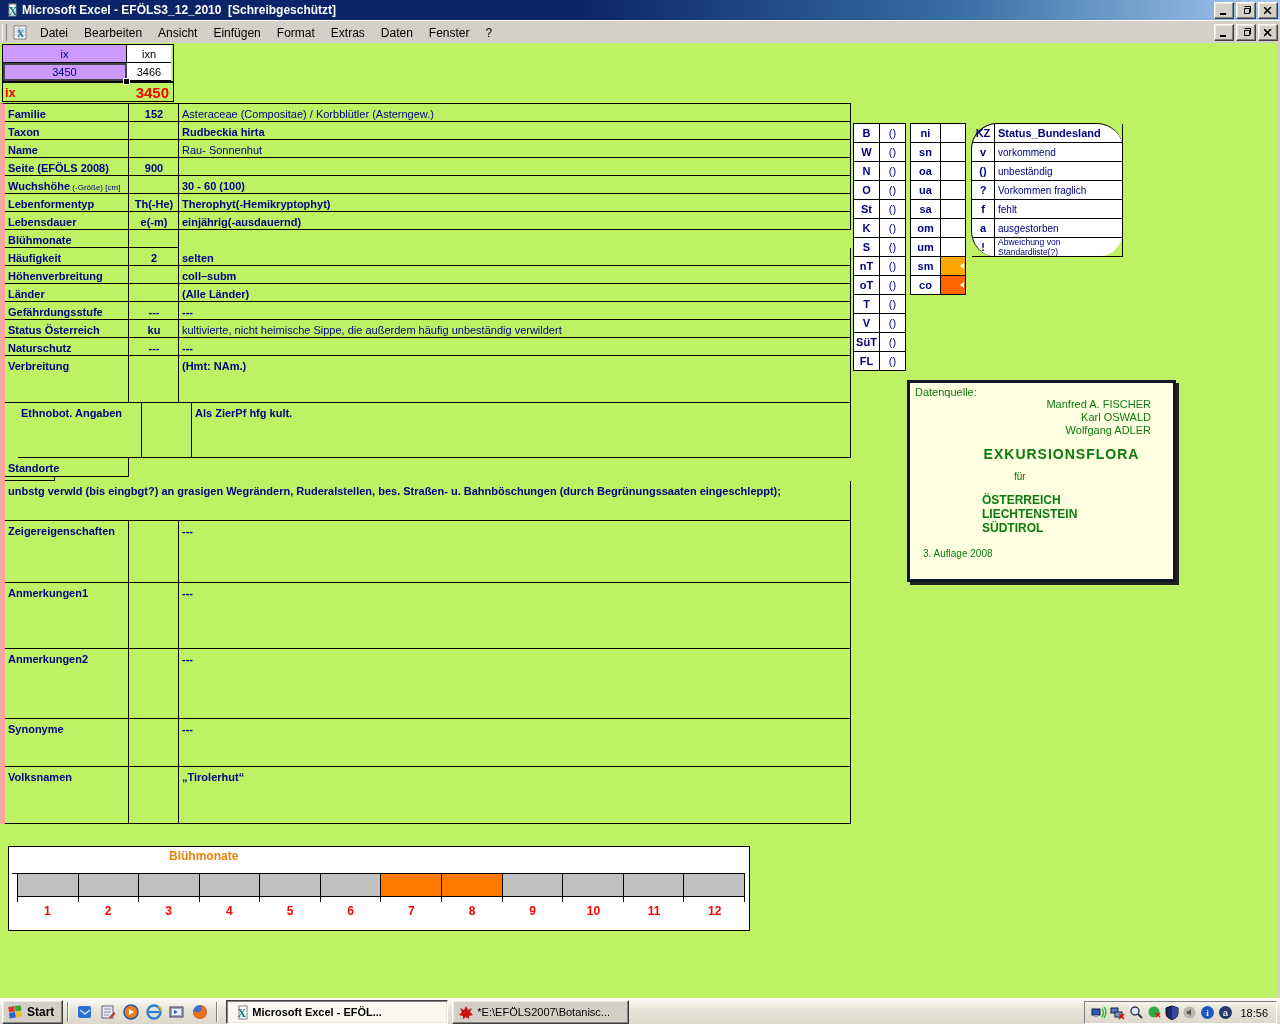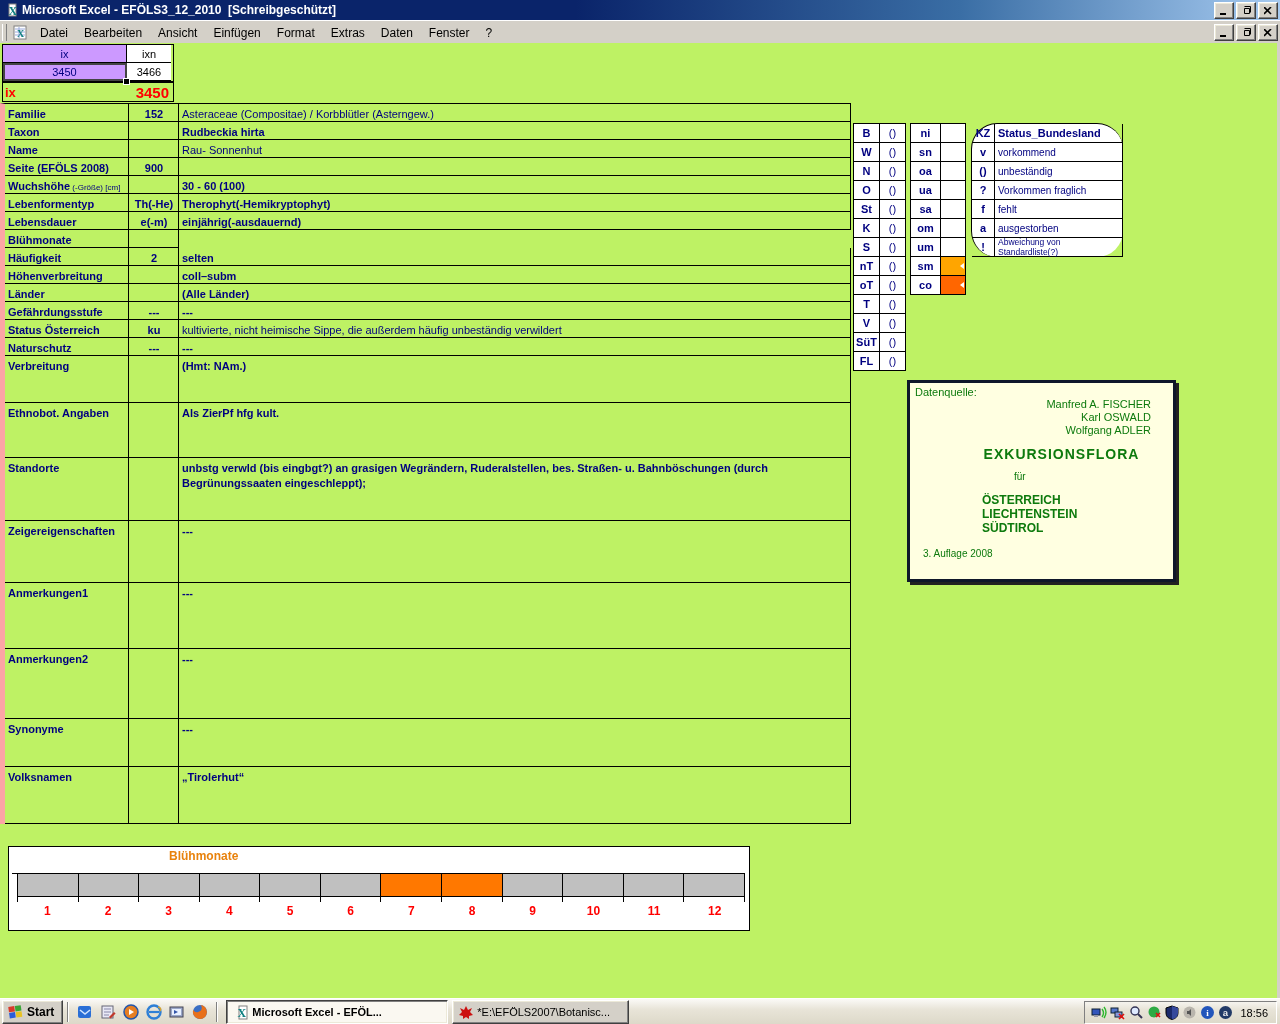--- a/index.html
+++ b/index.html
@@ -52,21 +52,21 @@
   .mrow{display:flex;}
   .mrow>div{border-right:1px solid #000;border-bottom:1px solid #000;padding:3px 2px 0 3px;
     overflow:hidden;font-size:11px;color:#000080;line-height:15px;}
   .c-label{width:118px;font-weight:bold;}
   .c-code{width:44px;font-weight:bold;text-align:center;padding-left:0;}
   .c-val{flex:1;font-weight:bold;padding-left:5px;padding-right:24px;line-height:18px;}
   .lbl-sfx{font-weight:normal;font-size:8px;}
   .v-redb{color:#f00;}
   .v-red{color:#f00;font-weight:normal;}
   .v-reg{font-weight:normal;}
-  .h19{height:18px;} .h48{height:47px;} .h56{height:55px;} .h64{height:63px;} .h63{height:62px;}
+  .h19{height:18px;} .h48{height:47px;} .h56{height:55px;margin-left:13px;} .h64{height:63px;flex-direction:column;} .h63{height:62px;}
   .h67{height:66px;} .h71{height:70px;} .h49{height:48px;} .h58{height:57px;}
 
   
   .stable{position:absolute;border-top:1px solid #000;border-left:1px solid #000;background:#fff;}
   .srow{display:flex;}
   .srow>div{height:18px;border-right:1px solid #000;border-bottom:1px solid #000;
     display:flex;align-items:center;justify-content:center;font-size:11px;color:#000080;}
   .t-a{left:853px;top:80px;}
   .t-a .k{width:25px;font-weight:bold;}
   .t-a .v{width:25px;}

